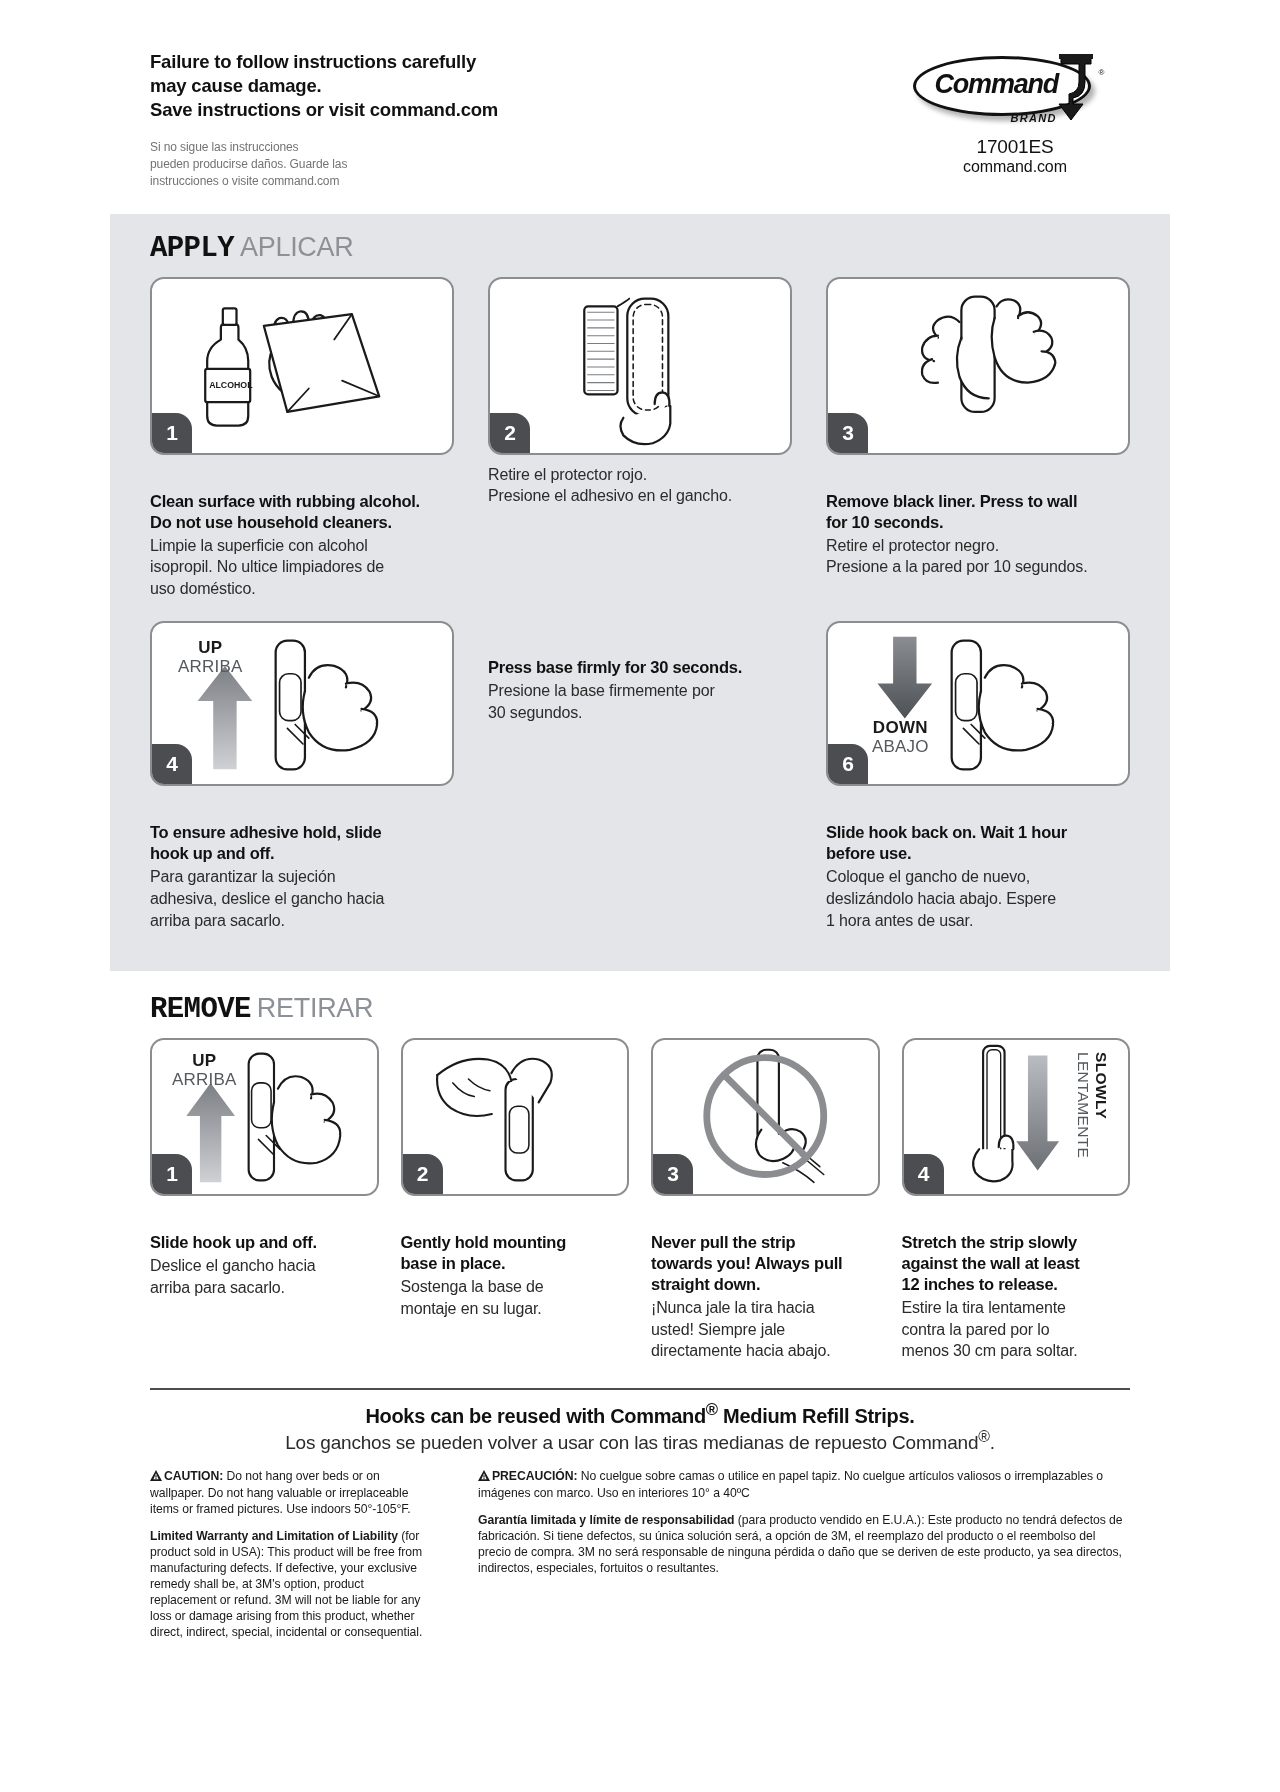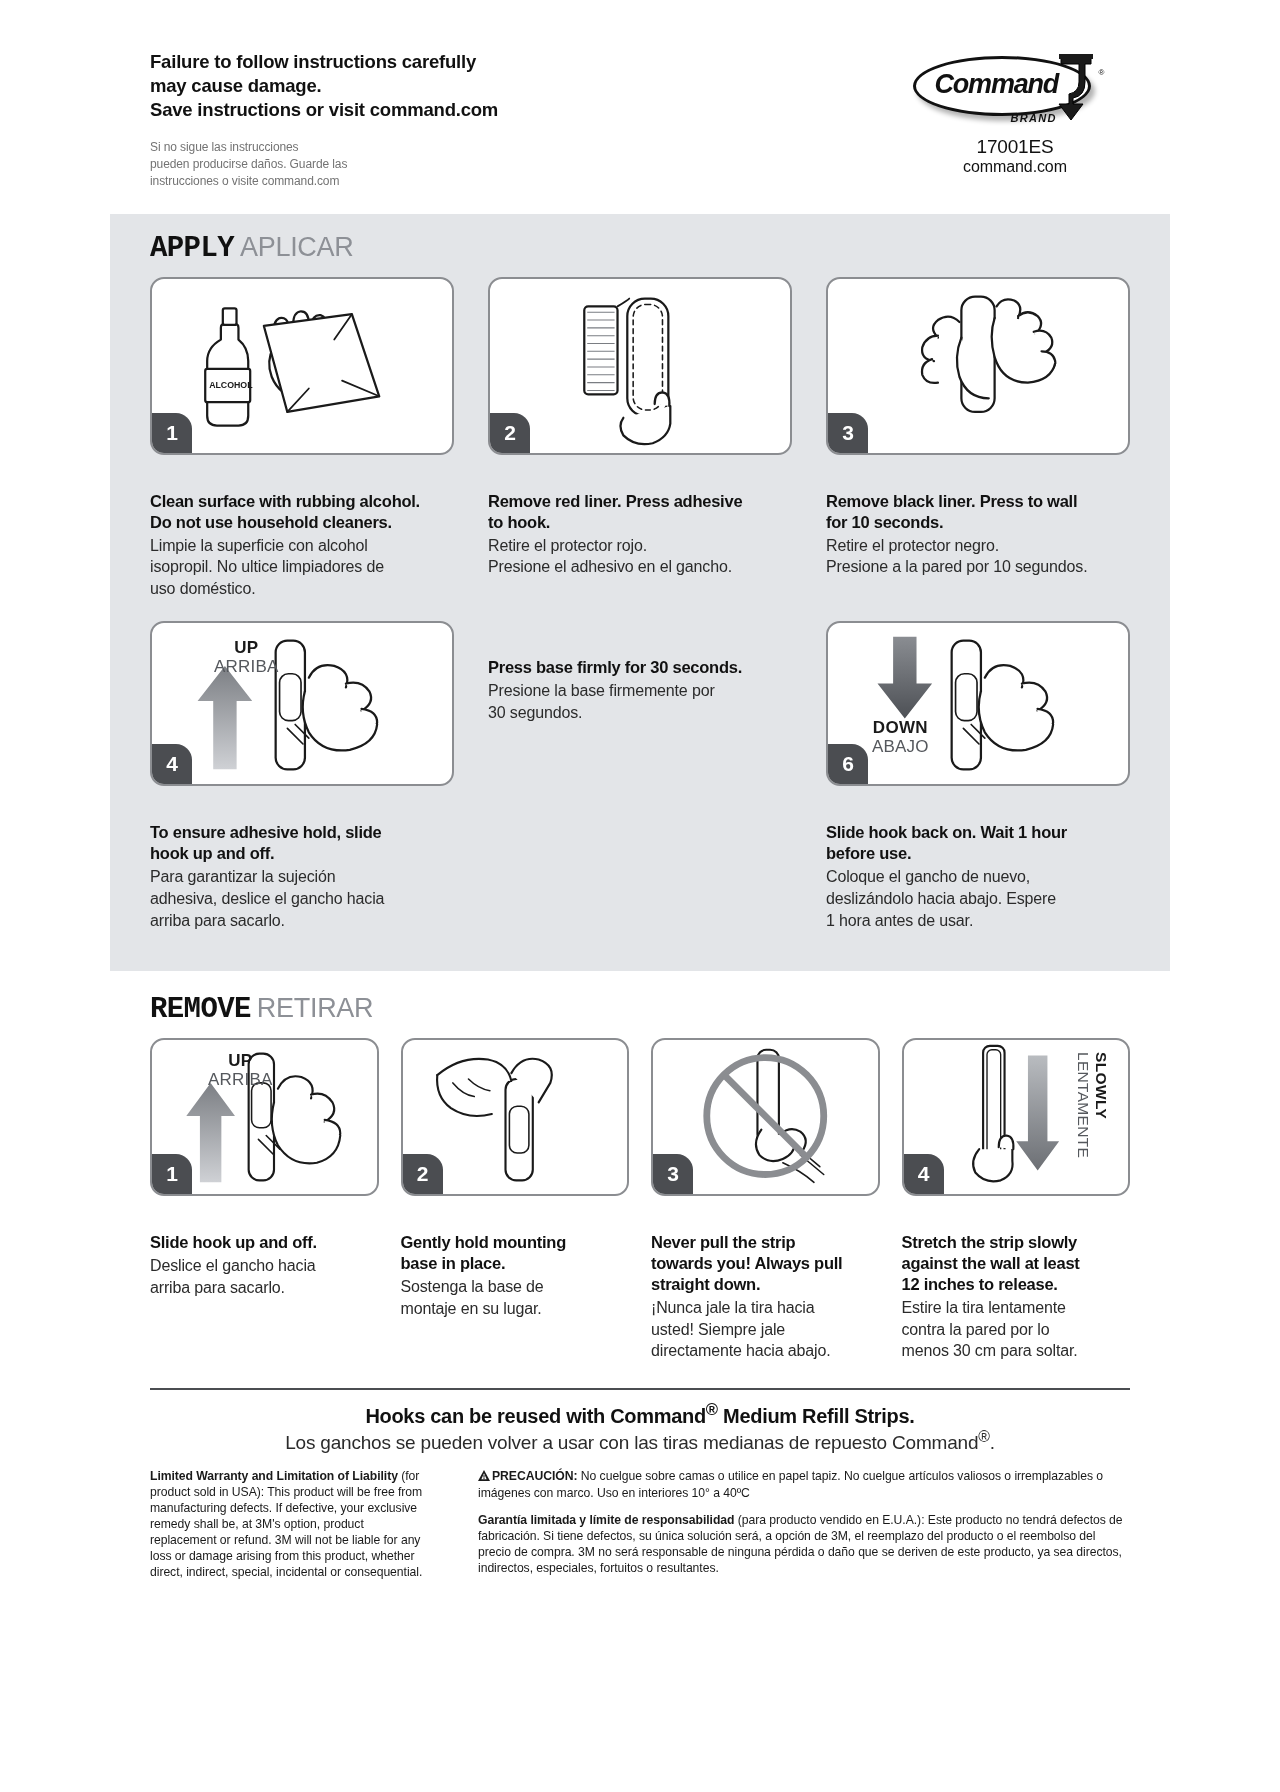--- a/index.html
+++ b/index.html
@@ -173,21 +173,20 @@
     margin-top: 2px;
   }
 
   
   .updir {
     position: absolute;
     left: 26px; top: 16px;
     text-align: center;
     line-height: 1.1;
     z-index: 5;
-    margin-left: 36px;
   }
   .updir .w1 { font-size: 17px; font-weight: bold; color: #1a1a1a; letter-spacing: 0.3px;}
   .updir .w2 { font-size: 17px; color: #55585d; letter-spacing: 0.2px;}
   .secs {
     position: absolute;
     right: 14px; bottom: 26px;
     text-align: center;
     z-index: 5;
   }
   .secs .n { font-size: 37px; font-weight: bold; color: #1a1a1a; line-height: 0.95; letter-spacing: -1px;}
@@ -343,24 +342,20 @@
               <path d="M118 142 Q112 150 118 160 Q130 172 148 168 Q164 162 166 148 L166 130" fill="#fff"></path>
               <path d="M150 128 Q150 116 158 116 Q166 117 165 130" fill="#fff"></path>
             </g>
             <g stroke="#7a7d82" stroke-width="1.1">
               <path d="M81 34 L109 34 M81 42 L109 42 M81 50 L109 50 M81 58 L109 58 M81 66 L109 66 M81 74 L109 74 M81 82 L109 82 M81 90 L109 90 M81 98 L109 98 M81 106 L109 106 M81 114 L109 114"></path>
             </g>
           </svg>
           <div class="badge">2</div>
         </div>
         <div class="cap">
-          <div class="en">
-            <div>Remove red liner. Press adhesive</div>
-            <div>to hook.</div>
-          </div>
           <div class="es">
             <div>Retire el protector rojo.</div>
             <div>Presione el adhesivo en el gancho.</div>
           </div>
         </div>
       </div>
 
       <div class="step">
         <div class="panel">
           <svg width="100%" height="100%" viewBox="0 0 270 178" preserveAspectRatio="xMidYMid meet">
@@ -633,20 +628,31 @@
     <div class="rule"></div>
 
     <div class="reuse-en"><span>Hooks can be reused with Command</span><sup>®</sup><span> Medium Refill Strips.</span></div>
 
     <div class="reuse-es"><span>Los ganchos se pueden volver a usar con las tiras medianas de repuesto Command</span><sup>®</sup><span>.</span></div>
 
     <div class="legal">
 
       <div class="legal-col-en">
         <p class="block">
+          <span class="tri">
+            <svg width="12" height="11" viewBox="0 0 12 11">
+                <path d="M6 0 L12 11 L0 11 Z" fill="#1a1a1a"></path>
+                <path d="M6 3.3 L8.6 9.3 L3.4 9.3 Z" fill="#ffffff"></path>
+                <rect x="5.45" y="5.1" width="1.1" height="2.6" fill="#1a1a1a"></rect>
+                <rect x="5.45" y="8.1" width="1.1" height="1" fill="#1a1a1a"></rect>
+              </svg>
+          </span><b>CAUTION:</b>
+          <span>Do not hang over beds or on wallpaper. Do not hang valuable or irreplaceable items or framed pictures. Use indoors 50°-105°F.</span>
+        </p>
+        <p class="block">
           <b>Limited Warranty and Limitation of Liability</b>
           <span>(for product sold in USA): This product will be free from manufacturing defects. If defective, your exclusive remedy shall be, at 3M's option, product replacement or refund. 3M will not be liable for any loss or damage arising from this product, whether direct, indirect, special, incidental or consequential.</span>
         </p>
       </div>
 
       <div class="legal-col-es">
         <p class="block">
           <span class="tri">
             <svg width="12" height="11" viewBox="0 0 12 11">
                 <path d="M6 0 L12 11 L0 11 Z" fill="#1a1a1a"></path>

